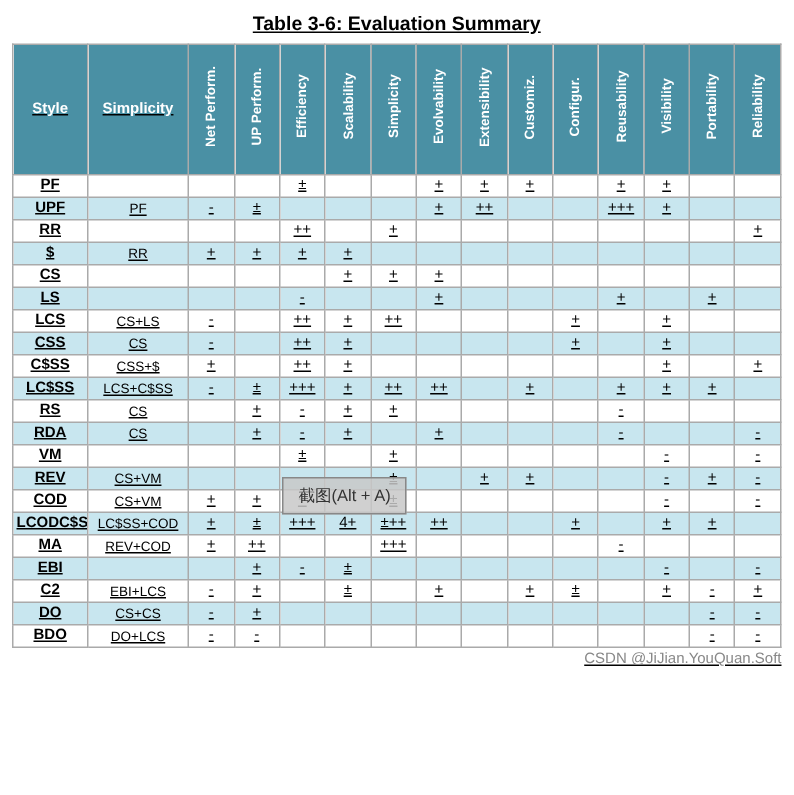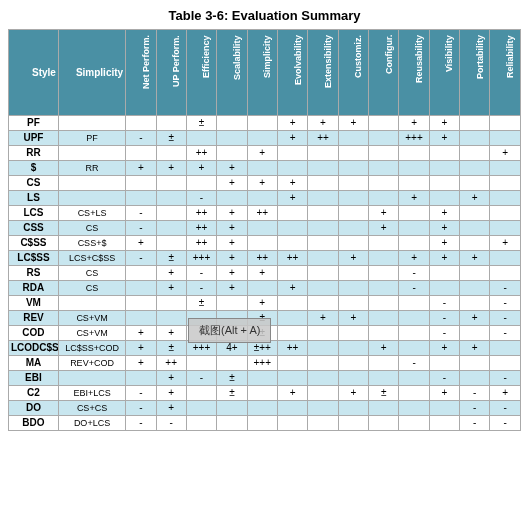--- a/index.html
+++ b/index.html
@@ -29,21 +29,20 @@
       vertical-align: middle;
       padding: 1px 2px;
       font-size: 10px;
       line-height: 1.2;
       overflow: hidden;
     }
     th {
       background-color: #4a90a4;
       color: #fff;
       font-weight: bold;
-      text-align: right;
     }
     .header-row-top th {
       background-color: #4a90a4;
       color: #fff;
     }
     .col-style { width: 46px; }
     .col-deriv { width: 62px; }
     .col-data { width: 28px; }
 
     
@@ -80,20 +79,21 @@
       background: rgba(200,200,200,0.85);
       border: 1px solid #888;
       padding: 4px 10px;
       font-size: 11px;
       color: #333;
       z-index: 10;
       pointer-events: none;
     }
     .table-wrapper {
       position: relative;
+      text-decoration: underline;
     }
 
     
     .watermark {
       text-align: right;
       font-size: 10px;
       color: #888;
       margin-top: 2px;
     }
   </style>
@@ -475,14 +475,15 @@
           <td></td>
           <td></td>
           <td></td>
           <td></td>
           <td></td>
           <td style="color: rgb(0, 0, 0);">-</td>
           <td style="color: rgb(0, 0, 0);">-</td>
         </tr>
       </tbody>
   </table>
+  <div class="watermark">CSDN @JiJian.YouQuan.Soft</div>
 <div class="screenshot-overlay" style="top: 310px; left: 180px;">截图(Alt + A)</div>
   </div>
 
 </body></html>

